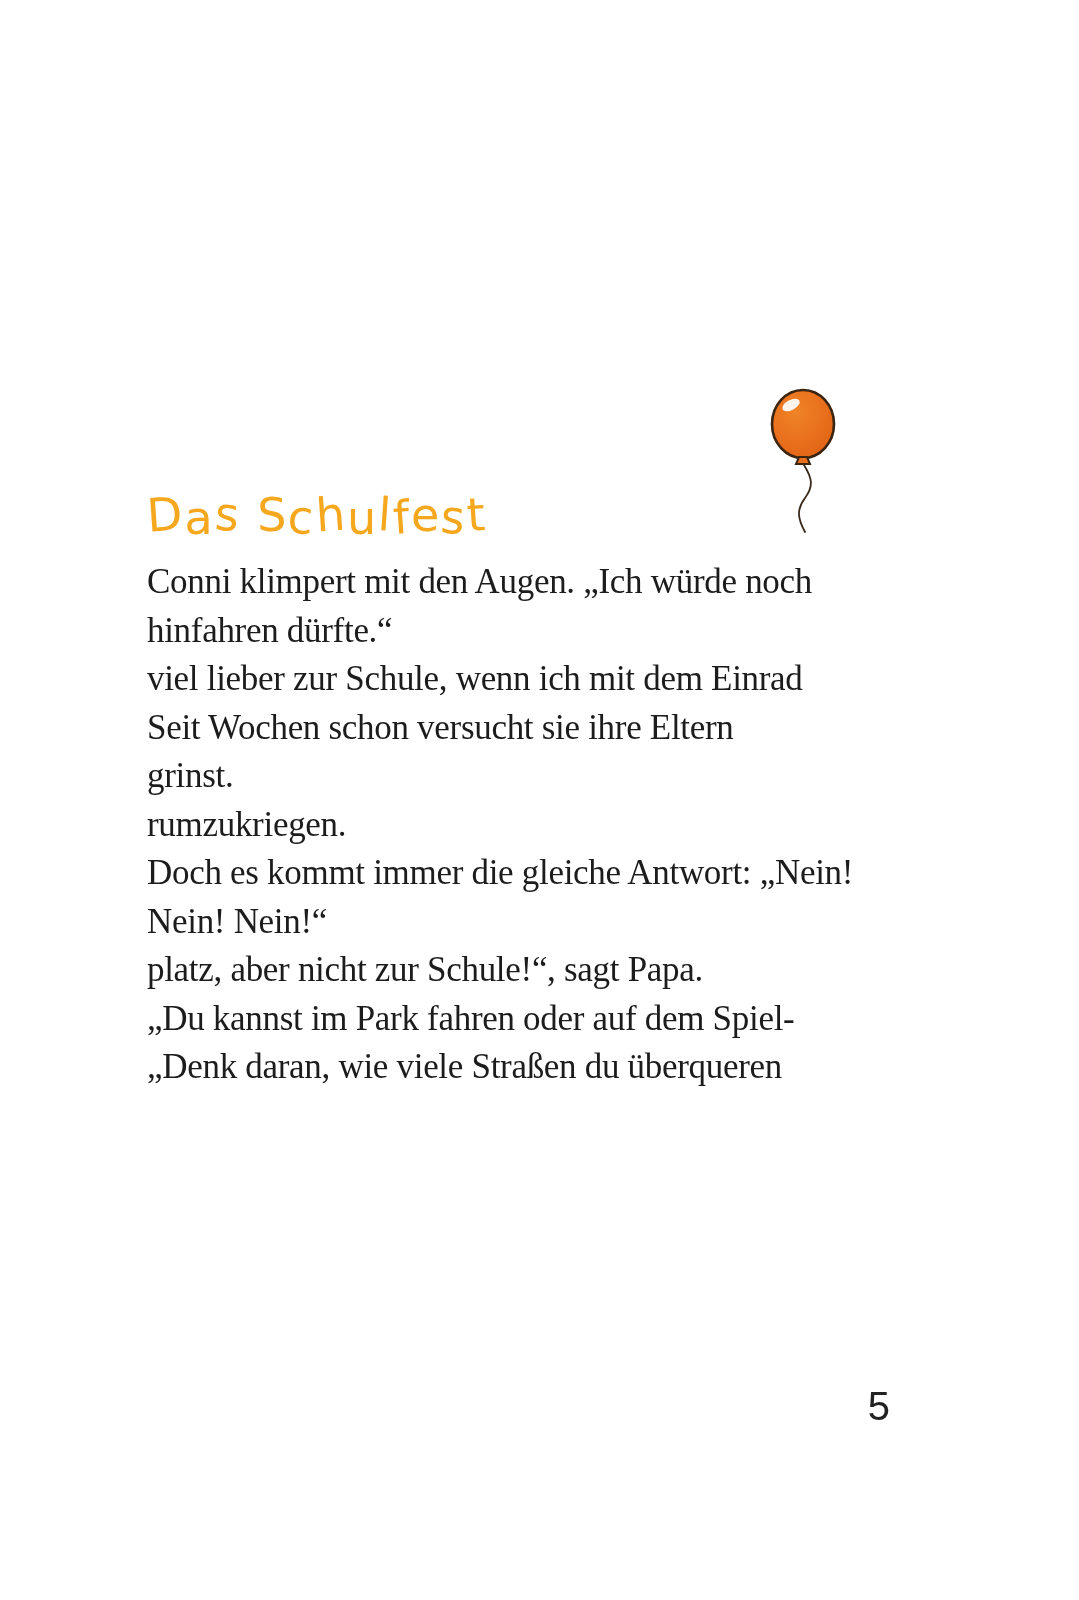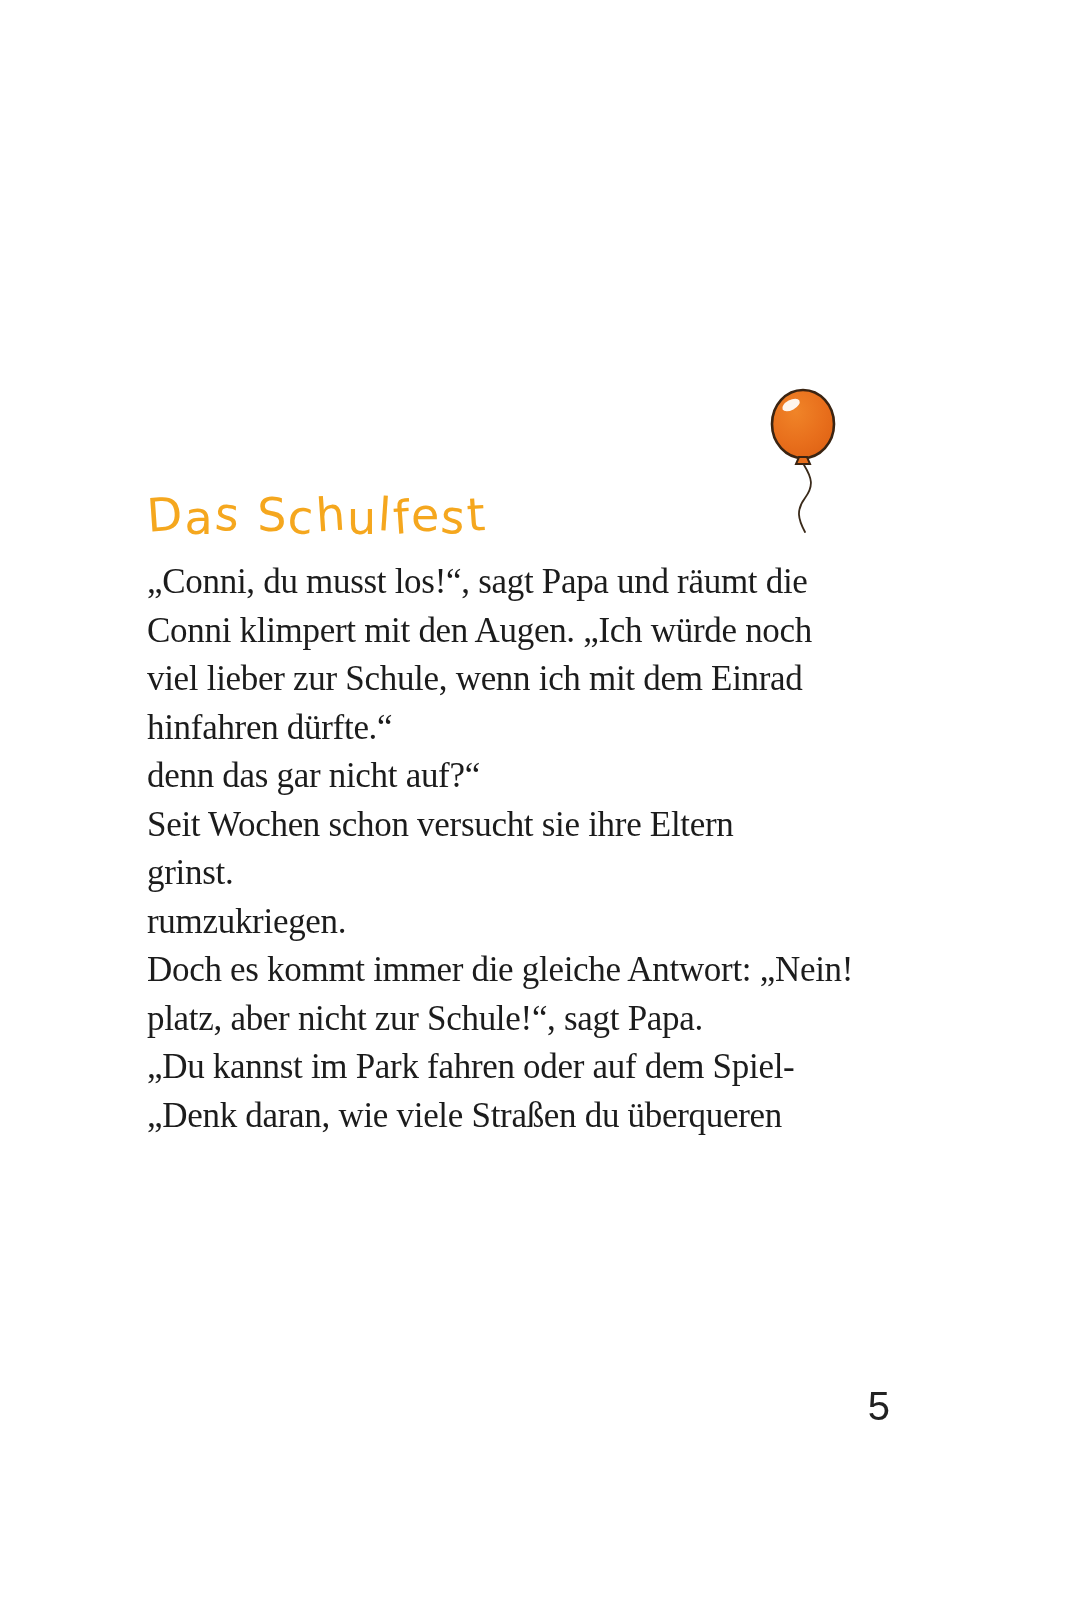--- a/index.html
+++ b/index.html
@@ -75,29 +75,28 @@
 
       <ellipse cx="33" cy="19" rx="9.5" ry="5" fill="#ffffff" opacity="0.92" transform="rotate(-28 33 19)"></ellipse>
 
       <path d="M41 71 L49 71 L52 78 L38 78 Z" fill="#e86f1c" stroke="#3a2412" stroke-width="2"></path>
 
       <path d="M46 79 C 54 92, 56 100, 47 112 C 38 124, 40 133, 47 146" fill="none" stroke="#3a2a1a" stroke-width="1.8" stroke-linecap="round"></path>
     </svg>
   </div>
 
   <div class="body-text">
-    <div class="line">„Conni, du musst los!“, sagt Papa und räumt die</div>
     <div class="line">Conni klimpert mit den Augen. „Ich würde noch</div>
+    <div class="line">hinfahren dürfte.“</div>
     <div class="line">viel lieber zur Schule, wenn ich mit dem Einrad</div>
-    <div class="line">hinfahren dürfte.“</div>
-    <div class="line">denn das gar nicht auf?“</div>
     <div class="line">Seit Wochen schon versucht sie ihre Eltern</div>
     <div class="line">grinst.</div>
     <div class="line">rumzukriegen.</div>
     <div class="line">Doch es kommt immer die gleiche Antwort: „Nein!</div>
+    <div class="line">Nein! Nein!“</div>
     <div class="line">platz, aber nicht zur Schule!“, sagt Papa.</div>
     <div class="line">„Du kannst im Park fahren oder auf dem Spiel-</div>
     <div class="line">„Denk daran, wie viele Straßen du überqueren</div>
   </div>
 
   <div class="page-number">5</div>
 
 </div>
 
 </body></html>

